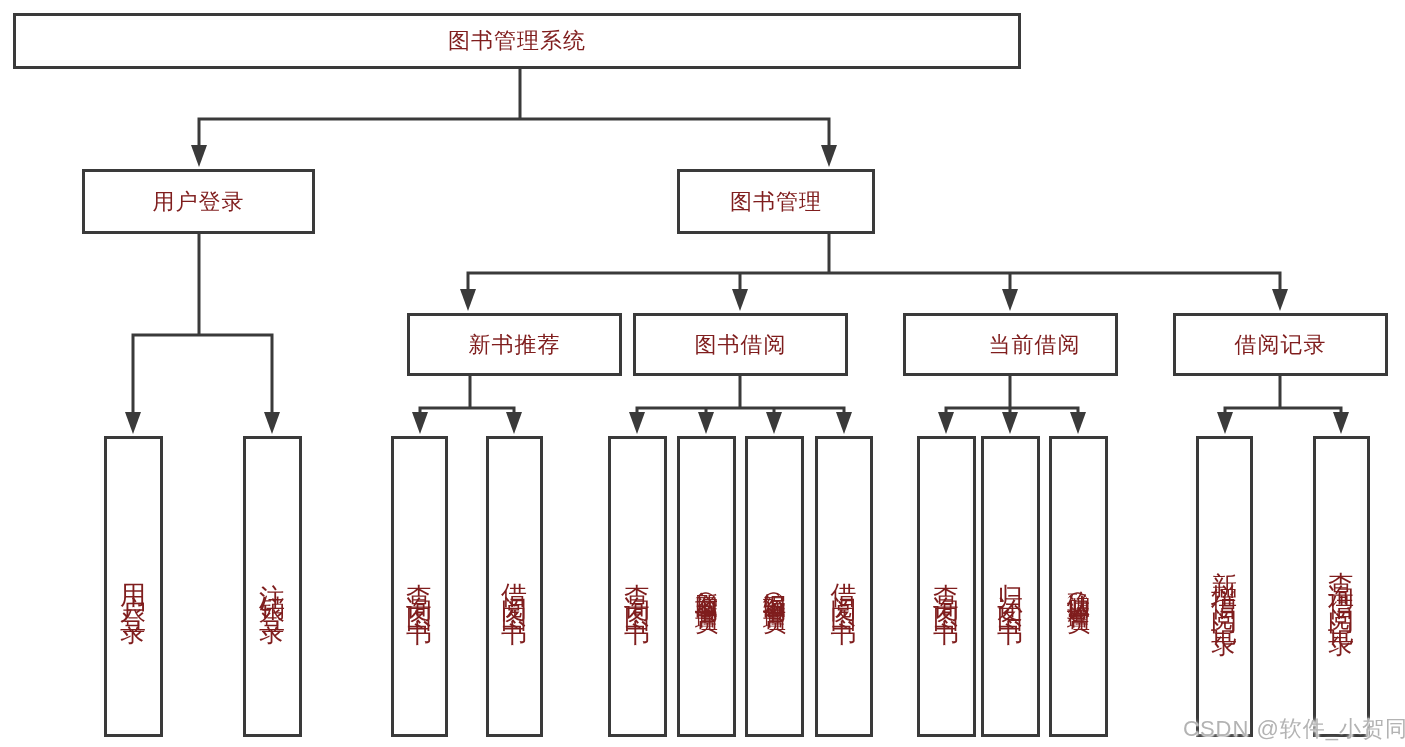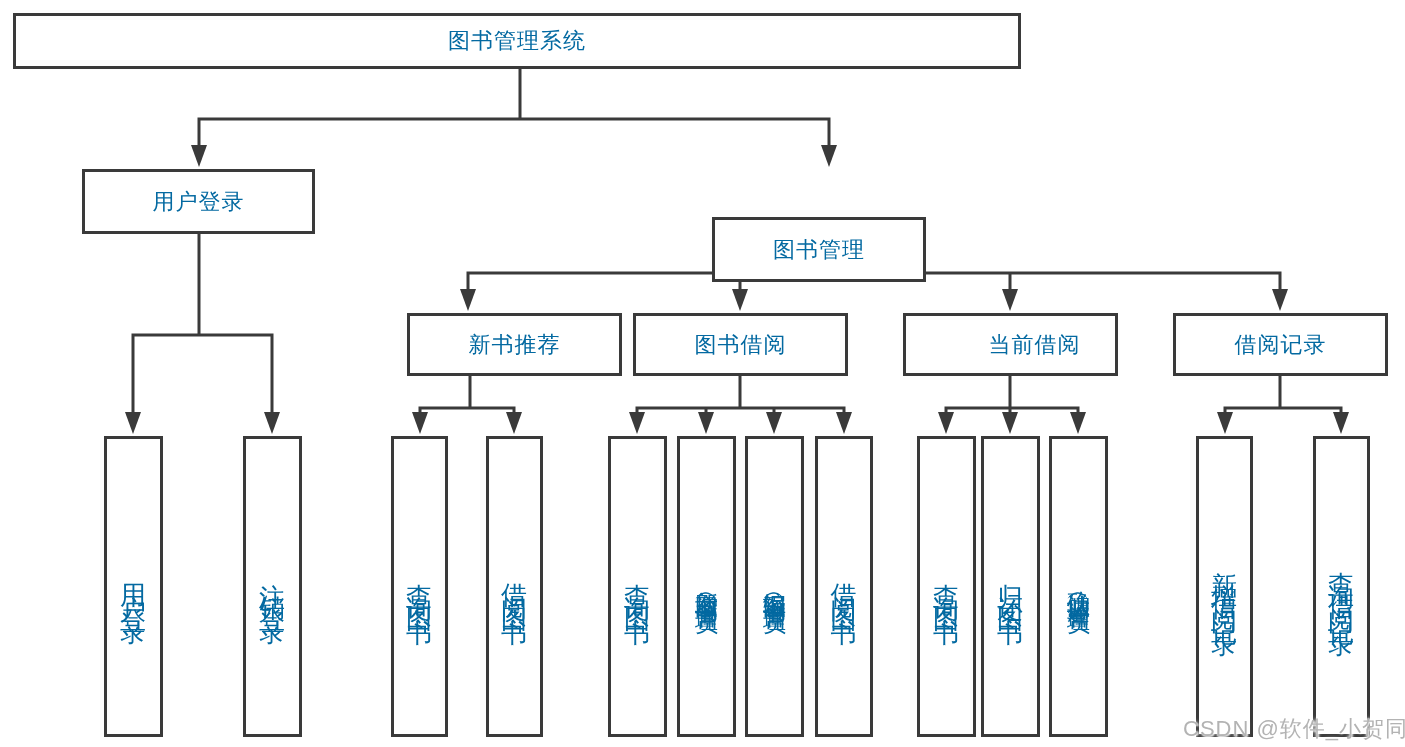--- a/index.html
+++ b/index.html
@@ -2,29 +2,29 @@
 <html><head>
 <meta charset="utf-8">
 <style>
   html,body{margin:0;padding:0;background:#ffffff;}
   .stage{
     position:relative;width:1405px;height:747px;background:#ffffff;
     font-family:"Liberation Sans",sans-serif;overflow:hidden;
   }
   .node{
     position:absolute;box-sizing:border-box;background:#ffffff;
-    border:3px solid #3a3a3a;color:#0369a1;
+    border:3px solid #3a3a3a;color:#7f1d1d;
     display:flex;align-items:center;justify-content:center;
     z-index:2;
   }
   .h-node{font-size:22px;letter-spacing:1px;white-space:nowrap;}
   .root{left:13px;top:13px;width:1008px;height:56px;}
   .lvl2{top:169px;height:65px;}
   .b-user-login{left:82px;width:233px;}
-  .b-book-mgmt{left:712px;width:214px;margin-top:48px;}
+  .b-book-mgmt{left:677px;width:198px;}
   .lvl3{top:313px;width:215px;height:63px;}
   .b-l3-0{left:363px;margin-left:44px;}
   .b-l3-1{left:633px;}
   .b-l3-2{left:903px;padding-left:48px;}
   .b-l3-3{left:1173px;font-family:Liberation Serif, serif;}
   .leaf{
     top:436px;height:301px;
     writing-mode:vertical-rl;text-orientation:mixed;
     font-size:26px;letter-spacing:12px;line-height:1;
   }

